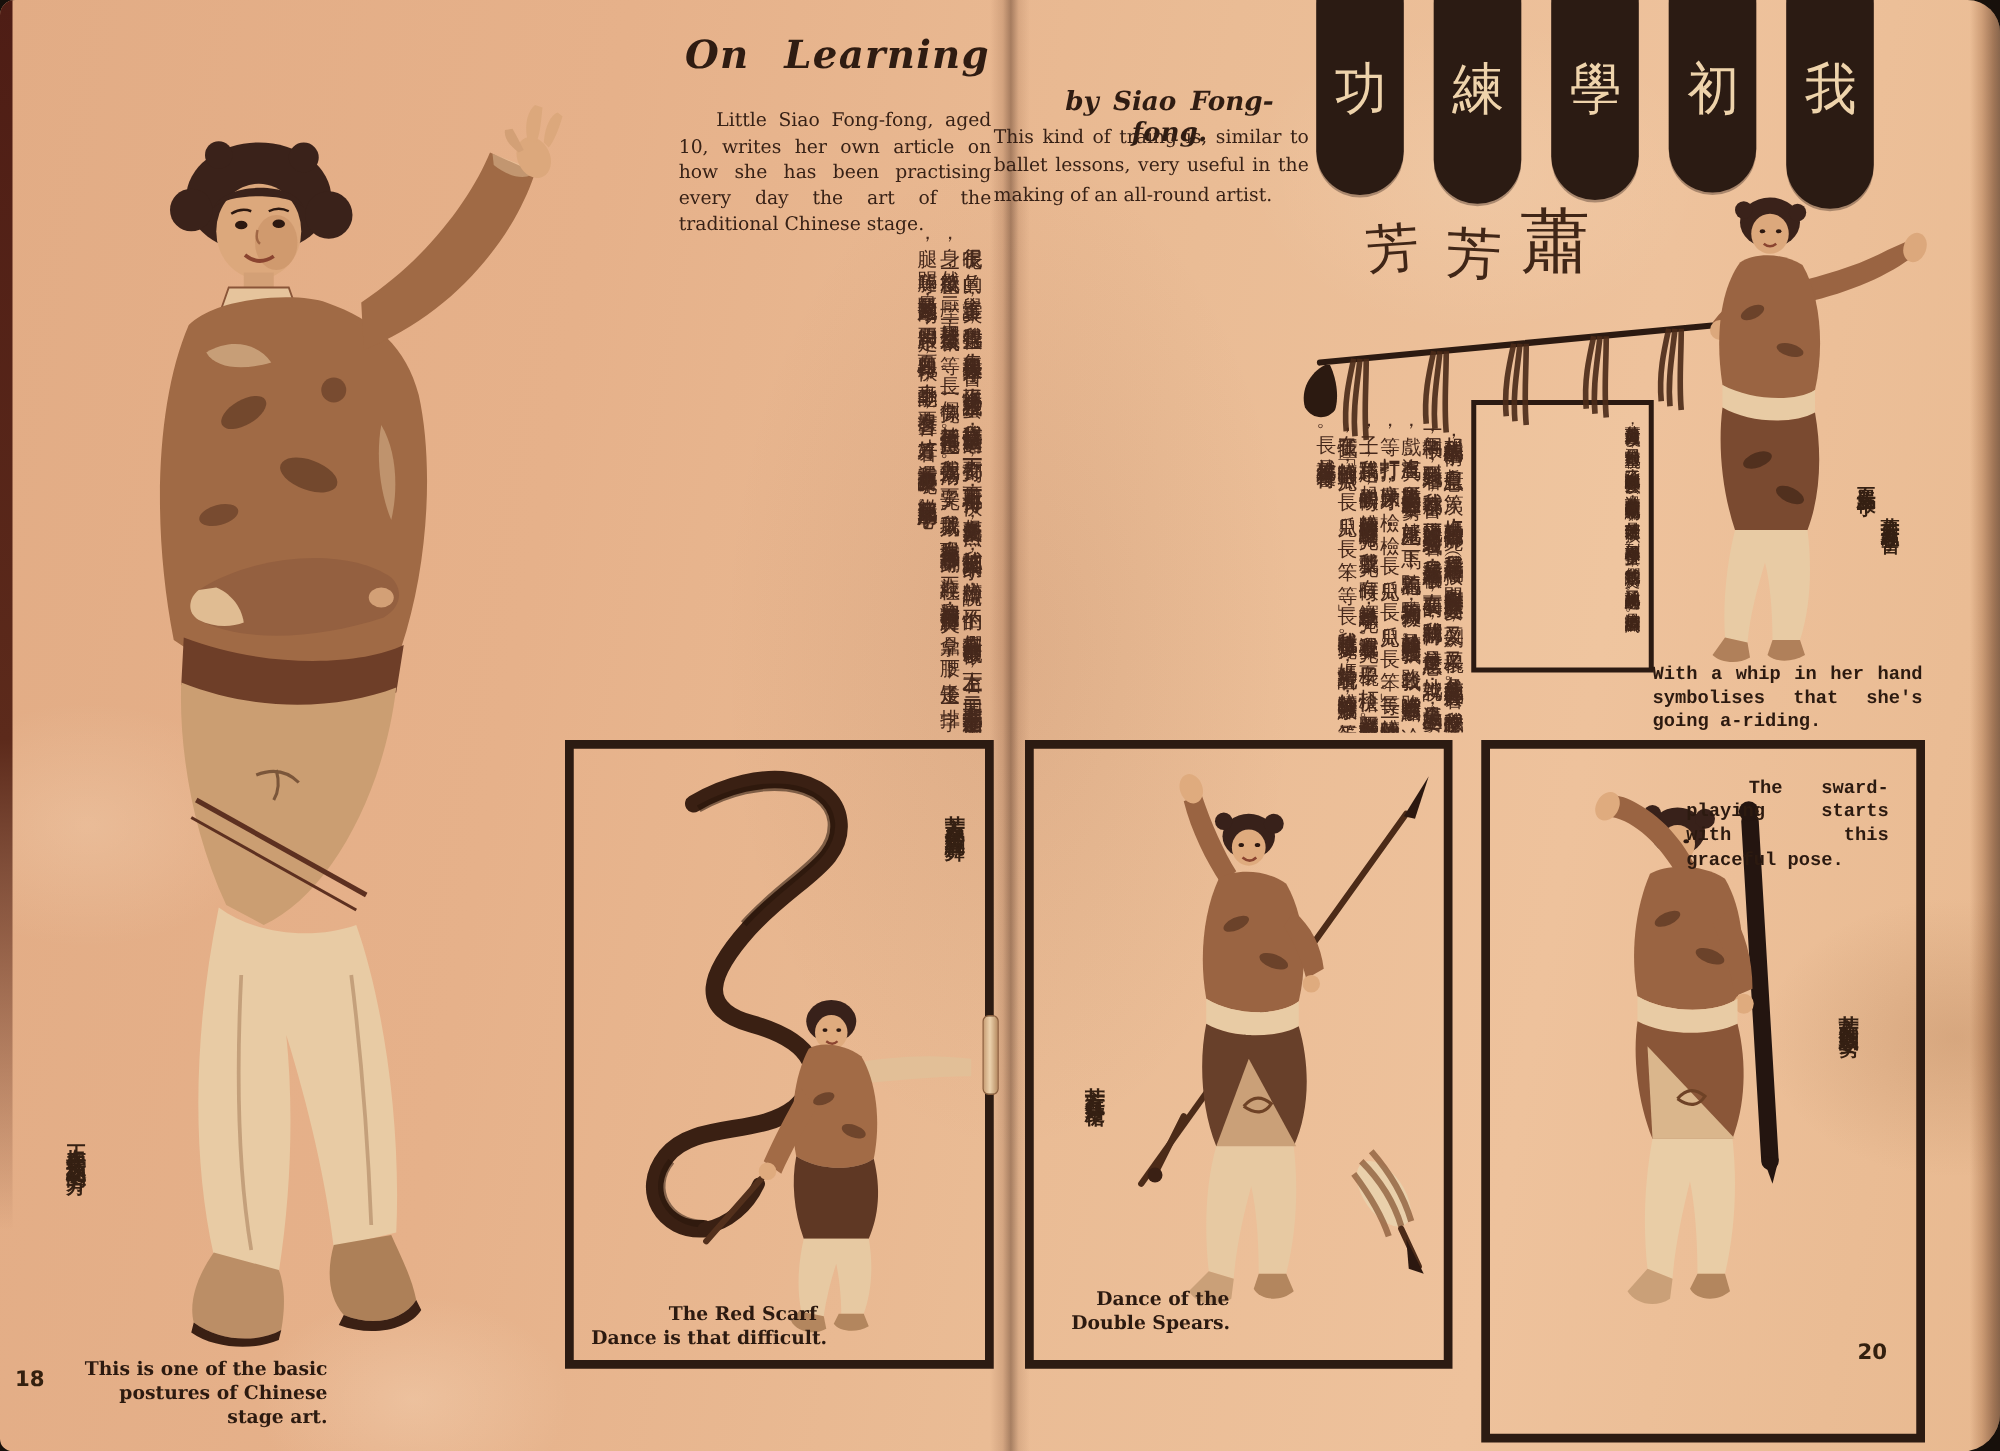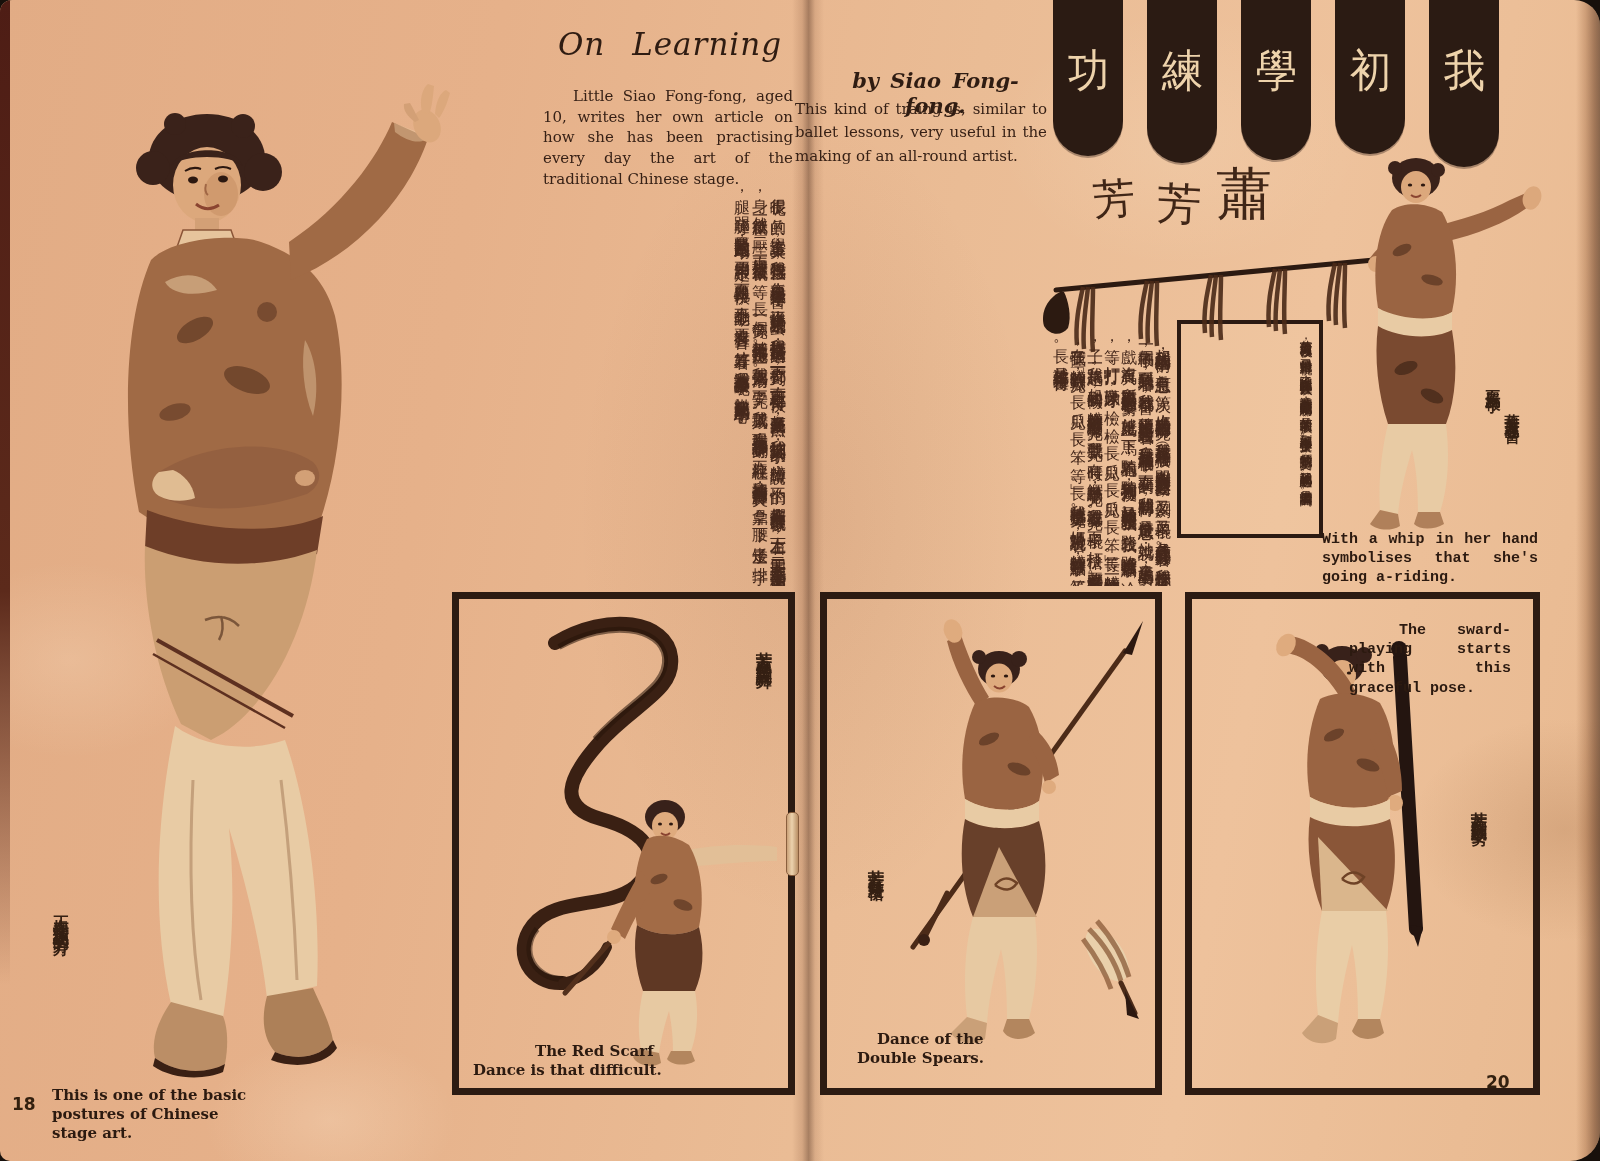--- a/index.html
+++ b/index.html
@@ -16,21 +16,21 @@
       linear-gradient(100deg,#e2ac85 0%,#e6b18a 28%,#eabc95 55%,#eec29c 76%,#e8b990 100%);
   }
   .edge-left{position:absolute;left:0;top:0;width:10px;height:985px;
     background:linear-gradient(180deg,#4e1d15 0%,#5c2a1b 60%,rgba(92,42,27,0) 100%);}
   .fold{position:absolute;left:792px;top:0;width:32px;height:100%;
     background:linear-gradient(90deg,transparent 0%,rgba(95,48,26,.16) 32%,rgba(58,27,14,.38) 52%,rgba(95,48,26,.12) 72%,transparent 100%);}
   .edge-right{position:absolute;left:1576px;top:0;width:24px;height:100%;
     background:linear-gradient(90deg,transparent 0%,rgba(130,75,40,.28) 40%,rgba(88,48,26,.5) 78%,rgba(56,30,16,.55) 100%);}
 
   .abs{position:absolute;}
-  .hl{font-style:italic;font-weight:normal;color:#2f1c12;font-size:31px;letter-spacing:1px;word-spacing:16px;text-align:center;}
+  .hl{font-style:italic;font-weight:bold;color:#2f1c12;font-size:31px;letter-spacing:1px;word-spacing:16px;text-align:center;}
   .byline{font-style:italic;font-weight:bold;color:#2f1c12;font-size:21px;text-align:center;word-spacing:4px;}
   .para{font-size:15px;line-height:1.38;color:#33201422;}
   .para{color:#372116;text-align:justify;}
   .indent{text-indent:30px;}
 
   .vtext{writing-mode:vertical-rl;text-orientation:mixed;}
   .article{font-size:16px;letter-spacing:1px;color:#46291c;overflow:hidden;text-align:start;}
   .art-right{line-height:17px;}
   .art-left{line-height:18px;}
   .cutout{float:left;width:134px;height:150px;}
@@ -40,21 +40,21 @@
 
   .tab{position:absolute;top:0;width:70px;background:#2b1b13;border-radius:0 0 35px 35px;
        box-shadow:0 2px 0 rgba(43,27,19,.35);text-align:center;}
   .tab span{display:inline-block;color:#eed3ab;font-size:45px;line-height:1;margin-top:48px;
             font-weight:400;transform:scale(.92,1);}
   .sig{position:absolute;color:#40261735;color:#402617;line-height:1;}
 
   .cap-cn{font-size:16px;letter-spacing:3px;color:#35201303;color:#352013;font-weight:bold;}
   .cap-en{font-weight:bold;color:#2c1a10;font-size:15px;line-height:1.28;}
   .just{text-align:justify;font-family:Liberation Mono, monospace;}
-  .center{text-align:left;}
+  .center{text-align:right;}
 
   .frame{position:absolute;border:7px solid #2c1b12;box-sizing:border-box;}
   .pageno{font-family:"DejaVu Sans", sans-serif;font-weight:bold;font-size:17px;color:#33200f;}
   .staple{position:absolute;width:11px;height:62px;background:linear-gradient(90deg,#caa077,#ecd2ad 45%,#b98e64);
           border-radius:5px;border:1px solid #8a5f3e;}
   svg{display:block;}
 </style>
 </head>
 <body>
 
@@ -256,21 +256,21 @@
         <path d="M168,286 q10,-12 22,-2 q-8,12 -22,2" stroke="#6e4226" stroke-width="2.5" fill="none"></path>
         <path d="M146,318 L208,318 C212,352 210,388 202,420 L180,420 C180,392 178,368 174,350 C168,372 162,398 160,424 L140,418 C136,382 138,346 146,318 Z" fill="#e7c9a2"></path>
         <path d="M140,418 L160,424 L158,440 C146,448 130,444 124,434 Z" fill="#caa078"></path>
         <path d="M180,420 L202,420 L208,434 C196,444 180,440 176,432 Z" fill="#b3865e"></path>
       </g>
     </svg>
     <div class="vtext cap-cn" style="position:absolute;left:38px;top:258px;height:130px">芳芳在舞雙槍。</div>
     <div class="cap-en" style="position:absolute;left:30px;bottom:20px;width:168px;text-indent:20px">Dance of the Double Spears.</div>
   </div>
 
-  <div class="frame" style="left:1185px;top:592px;width:355px;height:503px">
+  <div class="frame" style="left:1185px;top:592px;width:355px;height:562px">
     <svg width="341" height="489" viewBox="0 0 341 489">
       <g>
         <path d="M208,58 L224,330" stroke="#241510" stroke-width="14" stroke-linecap="round"></path>
         <circle cx="207" cy="50" r="8" fill="#241510"></circle>
         <path d="M218,326 L231,328 L226,348 Z" fill="#241510"></path>
       </g>
       <g>
         <ellipse cx="150" cy="66" rx="22" ry="19" fill="#38211a"></ellipse>
         <circle cx="130" cy="52" r="7" fill="#38211a"></circle>
         <circle cx="172" cy="56" r="8" fill="#38211a"></circle>

